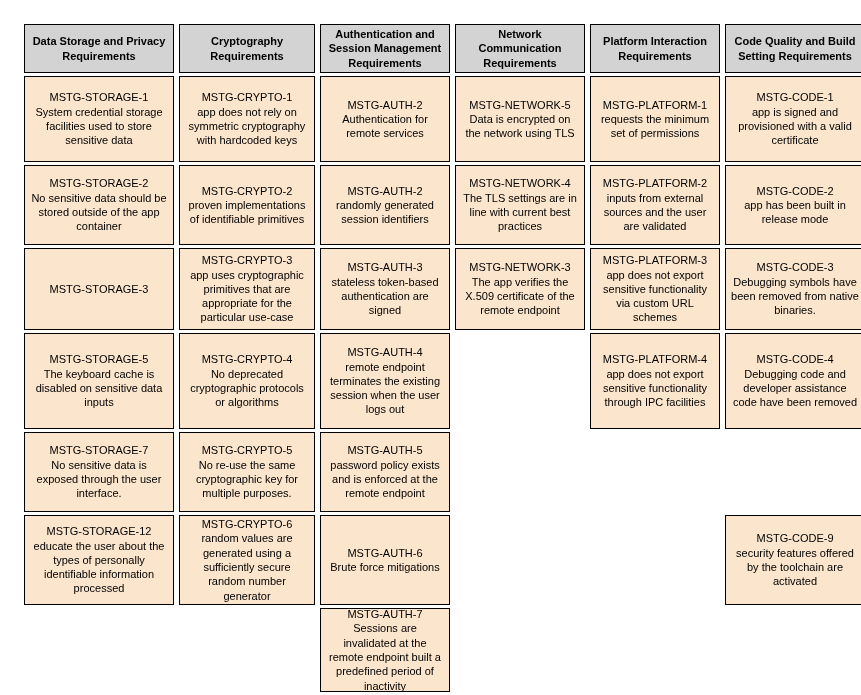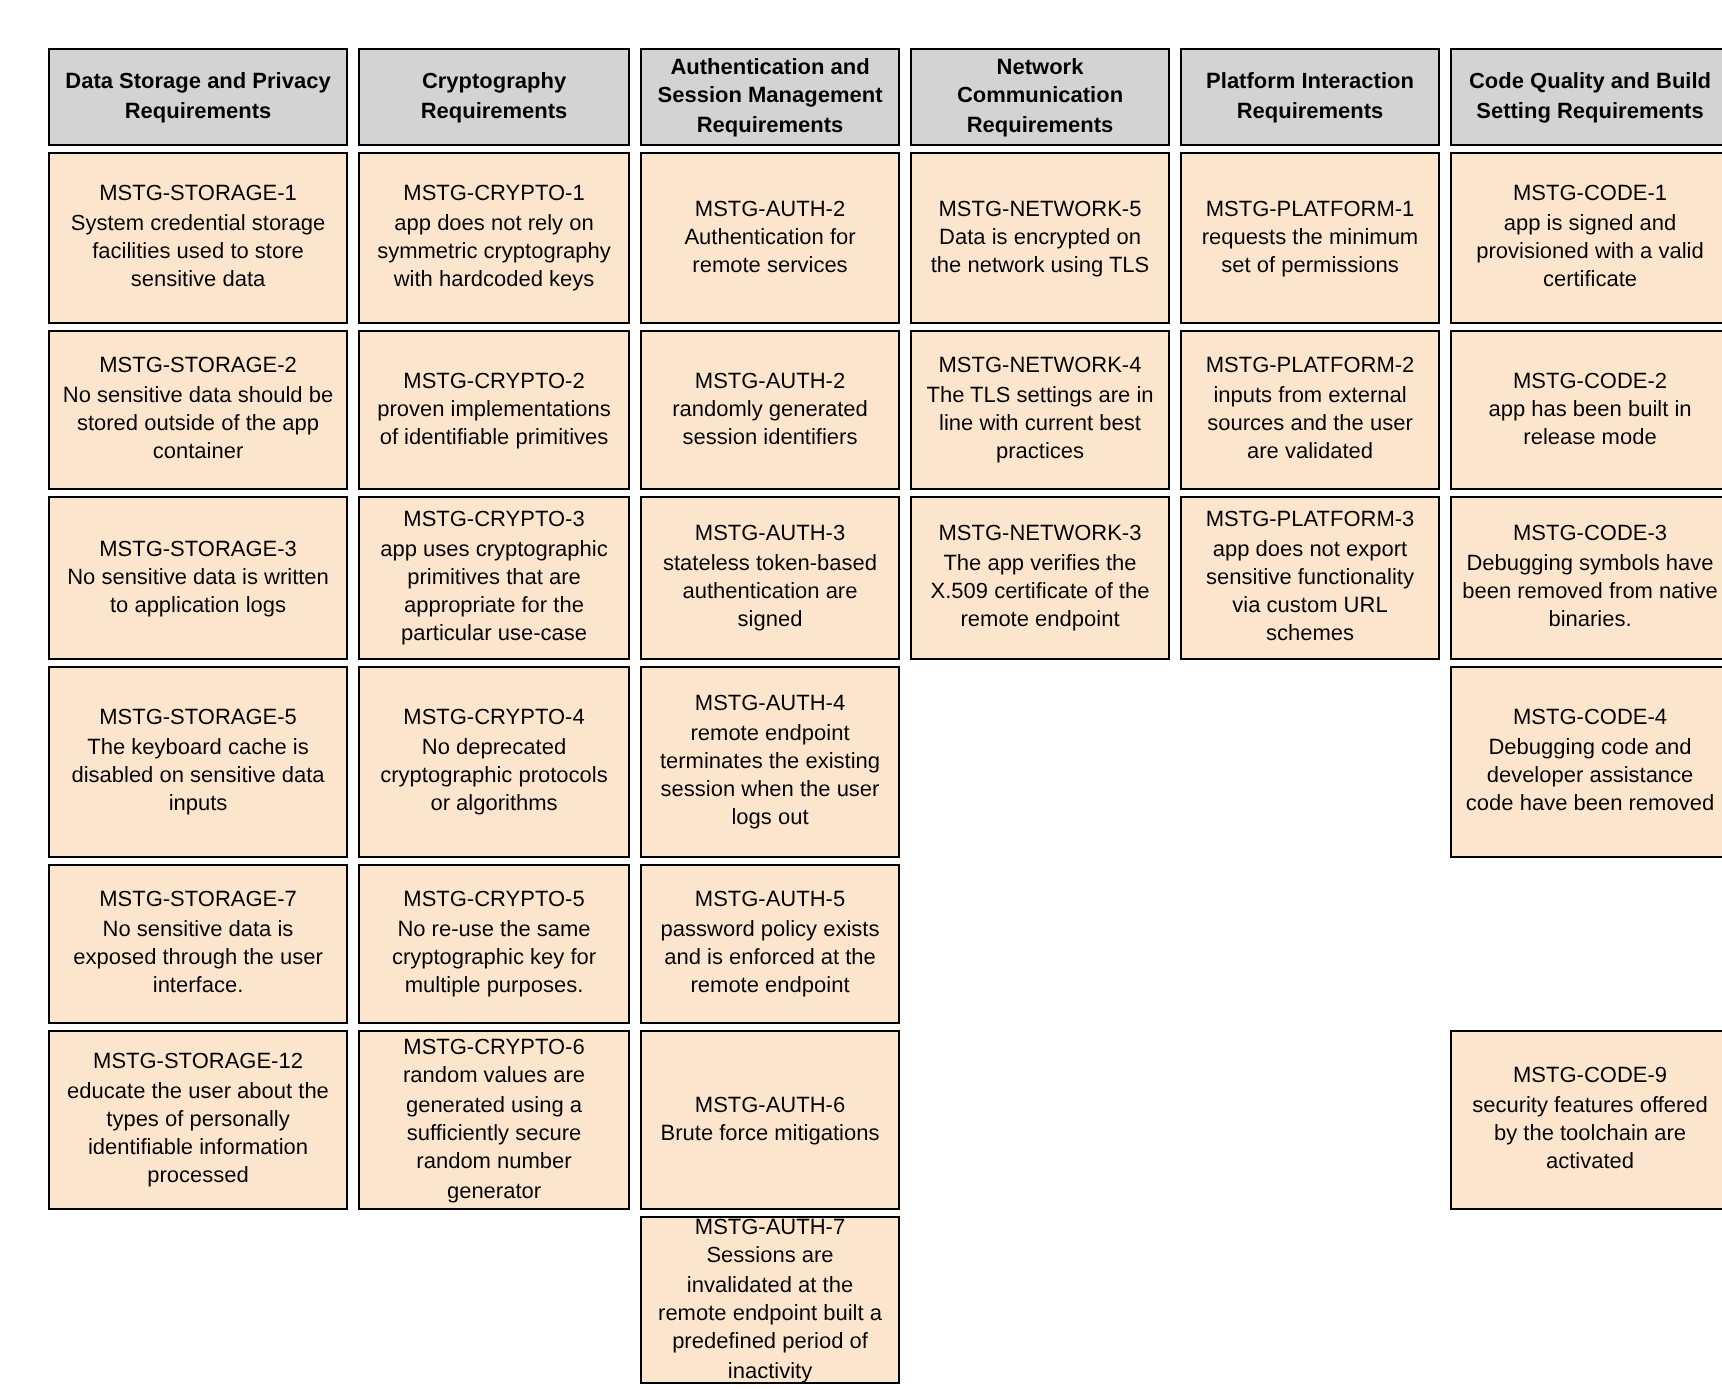--- a/index.html
+++ b/index.html
@@ -80,21 +80,20 @@
   </div>
   <div class="cell body" style="grid-area:3/1">
     <div>
       <span class="rid">MSTG-STORAGE-2</span>
       <span class="rdesc">No sensitive data should be stored outside of the app container</span>
     </div>
   </div>
   <div class="cell body" style="grid-area:4/1">
     <div>
       <span class="rid">MSTG-STORAGE-3</span>
-      <span class="rdesc">No sensitive data is written to application logs</span>
     </div>
   </div>
   <div class="cell body" style="grid-area:5/1">
     <div>
       <span class="rid">MSTG-STORAGE-5</span>
       <span class="rdesc">The keyboard cache is disabled on sensitive data inputs</span>
     </div>
   </div>
   <div class="cell body" style="grid-area:6/1">
     <div>
@@ -219,20 +218,26 @@
       <span class="rid">MSTG-PLATFORM-2</span>
       <span class="rdesc">inputs from external sources and the user are validated</span>
     </div>
   </div>
   <div class="cell body" style="grid-area:4/5">
     <div>
       <span class="rid">MSTG-PLATFORM-3</span>
       <span class="rdesc">app does not export sensitive functionality via custom URL schemes</span>
     </div>
   </div>
+  <div class="cell body" style="grid-area:5/5">
+    <div>
+      <span class="rid">MSTG-PLATFORM-4</span>
+      <span class="rdesc">app does not export sensitive functionality through IPC facilities</span>
+    </div>
+  </div>
 
   <div class="cell body" style="grid-area:2/6">
     <div>
       <span class="rid">MSTG-CODE-1</span>
       <span class="rdesc">app is signed and provisioned with a valid certificate</span>
     </div>
   </div>
   <div class="cell body" style="grid-area:3/6">
     <div>
       <span class="rid">MSTG-CODE-2</span>

